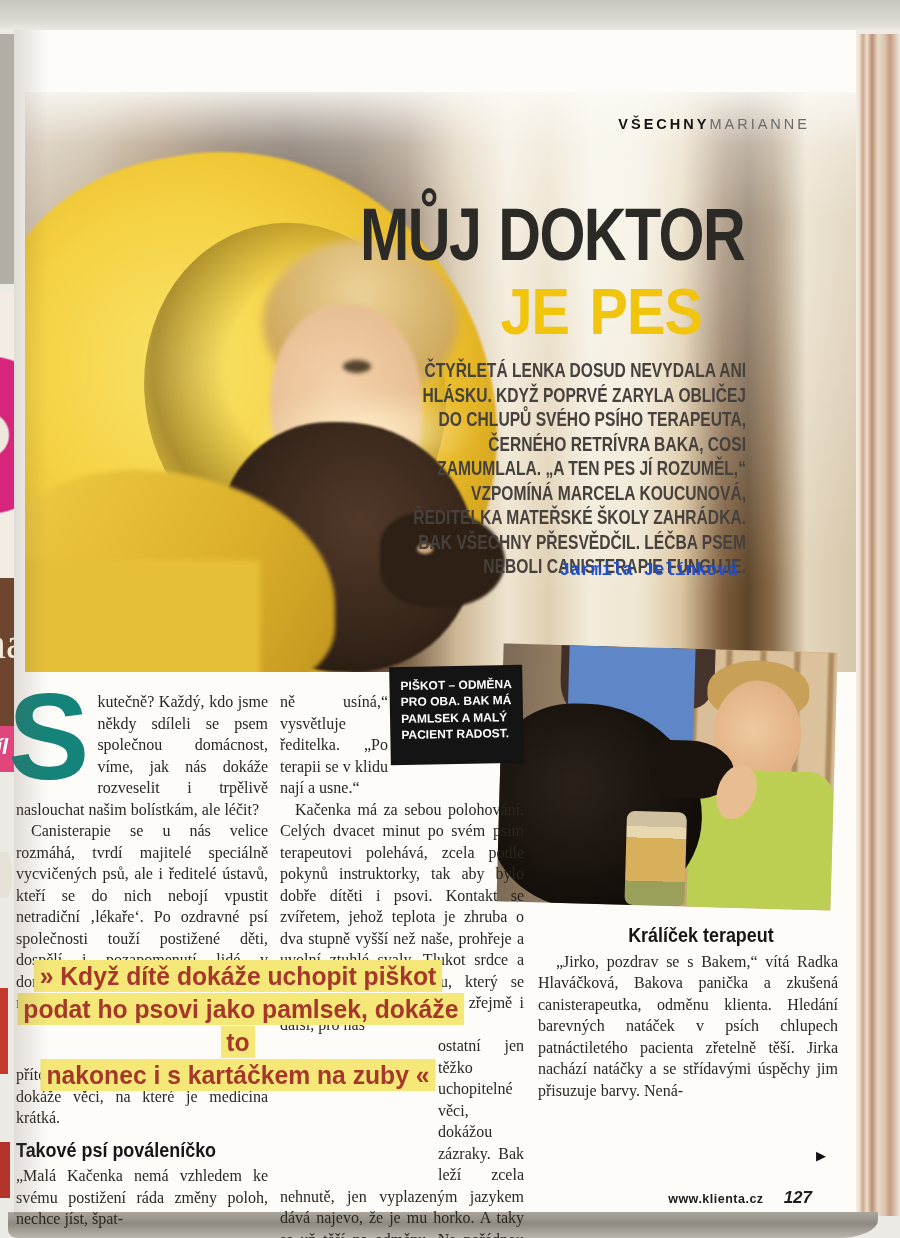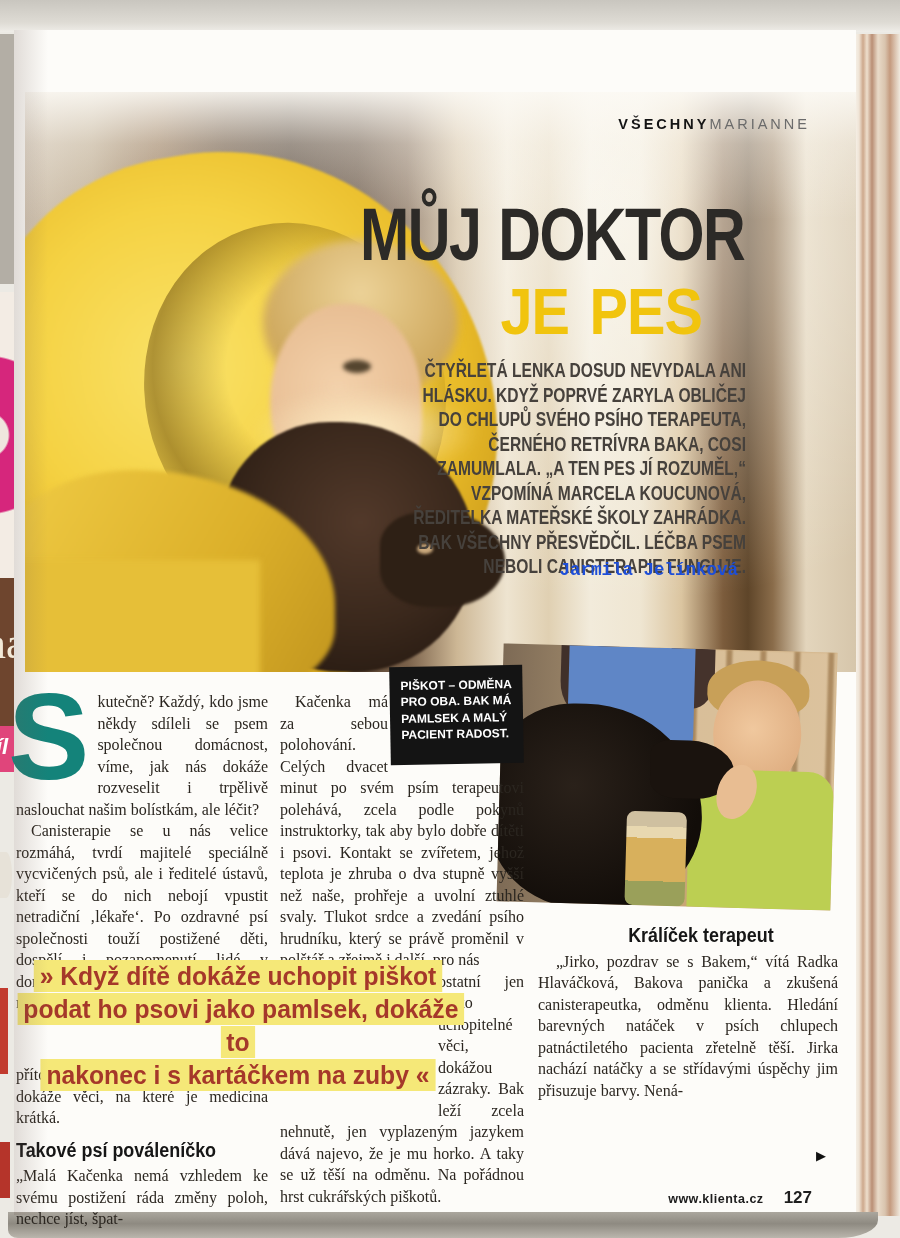--- a/index.html
+++ b/index.html
@@ -144,21 +144,21 @@
   
   .pullquote{position:absolute;left:-8px;top:930px;width:464px;z-index:7;text-align:center;
     font-family:"Liberation Sans",sans-serif;font-weight:700;font-size:26px;line-height:33px;
     color:#a5382a;transform:scaleX(.95);transform-origin:50% 0;}
   .pullquote .hl{background:#f5e878;padding:1px 6px;box-decoration-break:clone;}
 
   
   .footer{position:absolute;right:44px;top:1158px;z-index:6;font-family:"Liberation Sans",sans-serif;
     color:#1d1d1d;white-space:nowrap;}
   .footer .site{font-weight:700;font-size:12.5px;letter-spacing:.5px;vertical-align:baseline;}
-  .footer .pnum{font-weight:700;font-size:17px;margin-left:20px;}
+  .footer .pnum{font-weight:700;font-size:17px;margin-left:20px;font-style:italic;}
   .cont-arrow{position:absolute;left:802px;top:1118px;z-index:6;font-size:13px;color:#111;
     font-family:"DejaVu Sans",sans-serif;}
 </style>
 </head>
 <body>
 
 <div class="scan-top" data-name="scan-background-top"></div>
 <div class="right-stack" data-name="scan-artifact-page-stack-edge"></div>
 <div class="frag-gray" data-name="scan-artifact-left-edge"></div>
 <div class="frag-logo" data-name="scan-artifact-previous-page-logo"></div>
@@ -240,20 +240,21 @@
   </div>
 
   <div class="col1b bodytext" data-name="article-column-1-lower">
     <p data-name="paragraph">přítomnost speciálně vycvičeného psa dokáže věci, na které je medicína krátká.</p>
     <div class="subhead" data-name="section-subhead-1">Takové psí pováleníčko</div>
     <p data-name="paragraph">„Malá Kačenka nemá vzhledem ke svému postižení ráda změny poloh, nechce jíst, špat-</p>
   </div>
 
   <div class="col2 bodytext" data-name="article-column-2">
     <div class="sp-caption" data-name="caption-wrap-spacer"></div>
+    <p data-name="paragraph">ně usíná,“ vysvětluje ředitelka. „Po terapii se v klidu nají a usne.“</p>
     <p class="ind" data-name="paragraph">Kačenka má za sebou polohování. Celých dvacet minut po svém psím terapeutovi polehává, zcela podle pokynů instruktorky, tak aby bylo dobře dítěti i psovi. Kontakt se zvířetem, jehož teplota je zhruba o dva stupně vyšší než naše, prohřeje a uvolní ztuhlé svaly. Tlukot srdce a zvedání psího hrudníku, který se právě proměnil v polštář a zřejmě i další, pro nás</p>
     <div class="sp-quote" data-name="quote-wrap-spacer"></div>
     <p data-name="paragraph">ostatní jen těžko uchopitelné věci, dokážou zázraky. Bak leží zcela nehnutě, jen vyplazeným jazykem dává najevo, že je mu horko. A taky se už těší na odměnu. Na pořádnou hrst cukrářských piškotů.</p>
 
   </div>
 
   <div class="col3 bodytext" data-name="article-column-3">
     <div class="sp-a" data-name="photo-wrap-spacer"></div>
     <div class="sp-b" data-name="photo-wrap-spacer"></div>
     <div class="subhead" data-name="section-subhead-2">Králíček terapeut</div>

